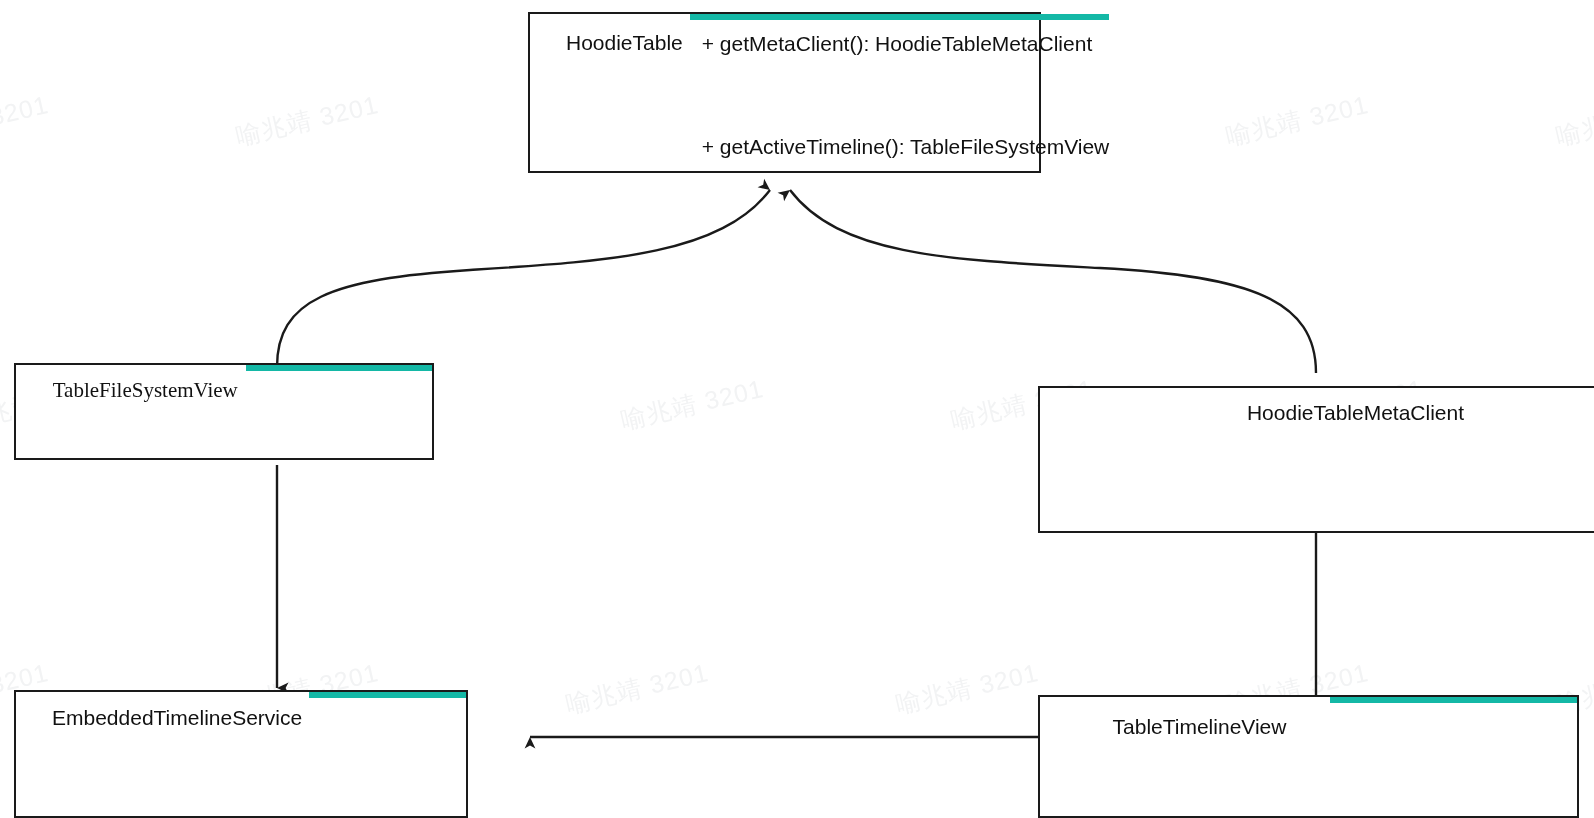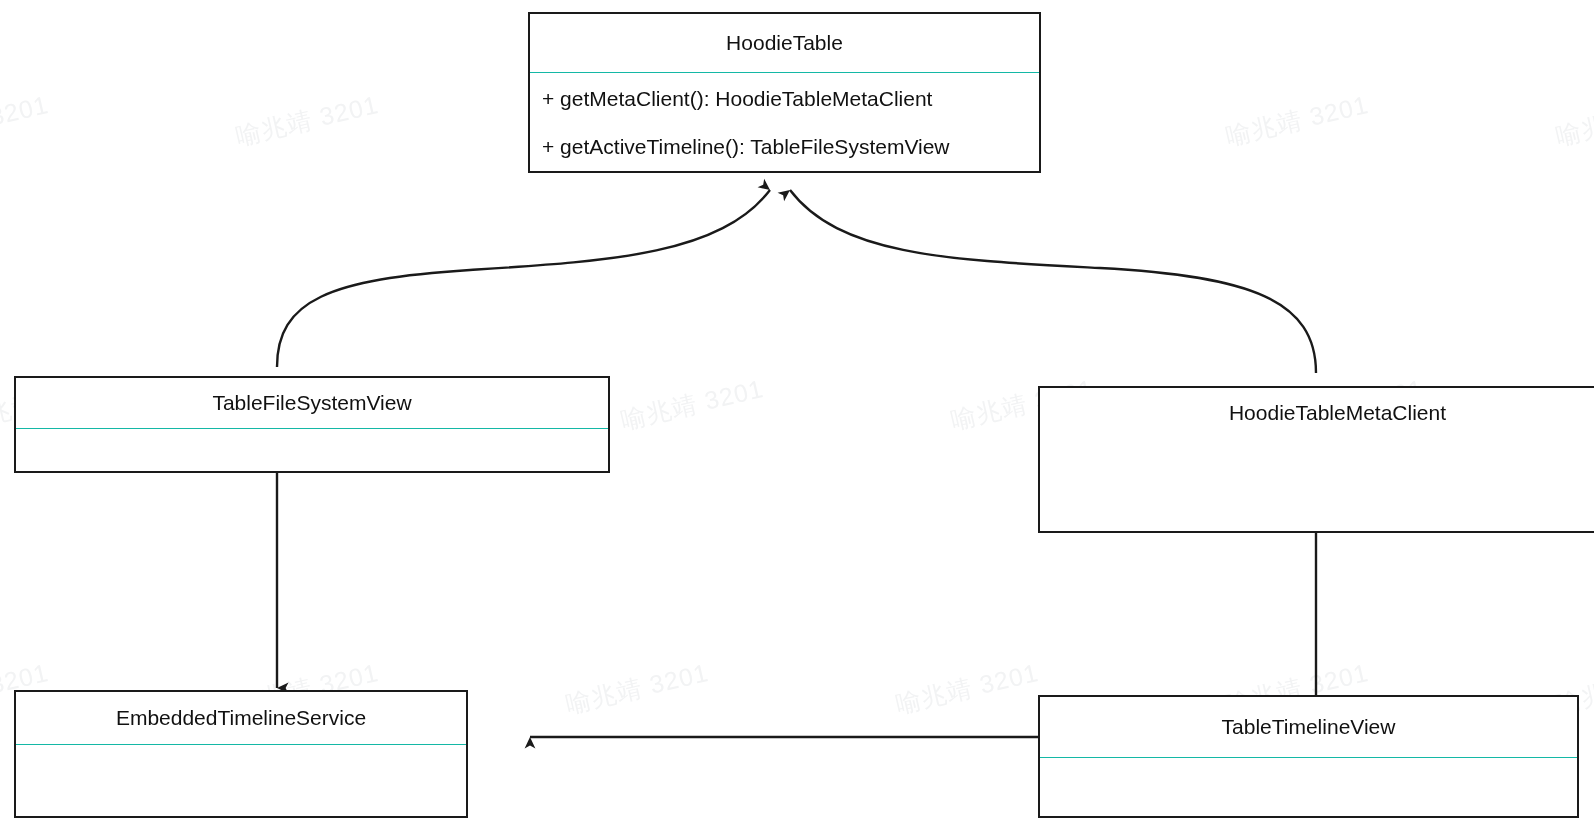--- a/index.html
+++ b/index.html
@@ -45,59 +45,61 @@
     pointer-events: none;
   }
   
   .uml-class {
     position: absolute;
     box-sizing: border-box;
     background: #ffffff;
     border: 2px solid #1a1a1a;
     z-index: 2;
     display: flex;
-    flex-direction: column;
+    flex-direction: row;
+    padding-left: 36px;
   }
   .uml-title {
     box-sizing: border-box;
     width: 100%;
     text-align: center;
     font-size: 21px;
     color: #111111;
     display: flex;
     align-items: center;
     justify-content: center;
   }
   .uml-members {
     box-sizing: border-box;
     width: 100%;
-    border-top: 1px solid #14b8a6;
+    border-top: 6px solid #14b8a6;
     display: flex;
     flex-direction: column;
-    justify-content: flex-end;
+    justify-content: space-between;
     flex: 1 1 auto;
+    margin-left: 7px;
   }
   .uml-member {
     box-sizing: border-box;
     font-size: 21px;
     color: #111111;
     padding-left: 12px;
     white-space: nowrap;
     display: flex;
     align-items: center;
   }
   .uml-members.empty {
     min-height: 40px;
   }
   
   #cls-hoodietable           { left: 528px; top: 12px;  width: 513px; height: 161px; }
   #cls-hoodietable .uml-title { height: 58px; }
   #cls-hoodietable .uml-member { height: 48px; }
 
-  #cls-tablefilesystemview   { left: 14px;  top: 376px; width: 596px; height: 97px; }
+  #cls-tablefilesystemview   { left: 14px;  top: 363px; width: 420px; height: 97px; font-family: Liberation Serif, serif; }
   #cls-tablefilesystemview .uml-title { height: 50px; }
 
   #cls-hoodietablemetaclient { left: 1038px; top: 386px; width: 599px; height: 147px; }
   #cls-hoodietablemetaclient .uml-title { height: 50px; }
   #cls-hoodietablemetaclient .uml-member { height: 47px; }
 
   #cls-embeddedtimelineservice { left: 14px;  top: 690px; width: 454px; height: 128px; }
   #cls-embeddedtimelineservice .uml-title { height: 52px; }
 
   #cls-tabletimelineview     { left: 1038px; top: 695px; width: 541px; height: 123px; }

